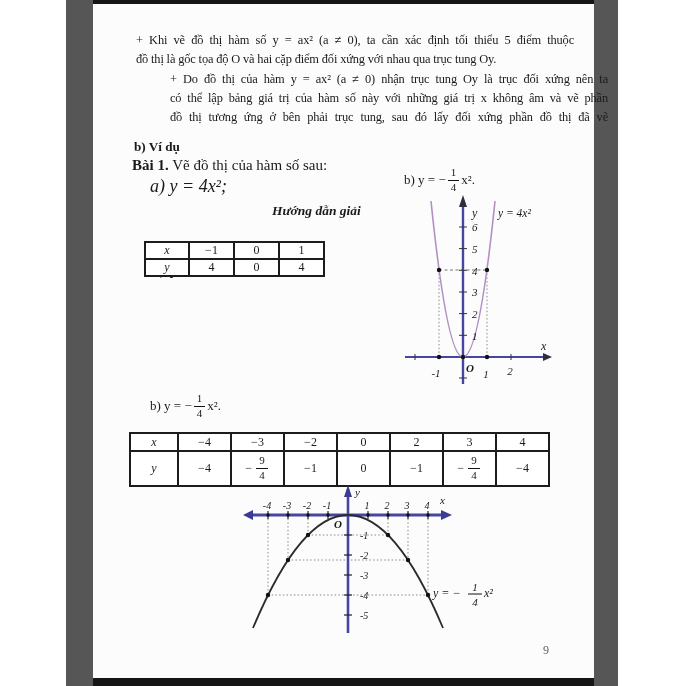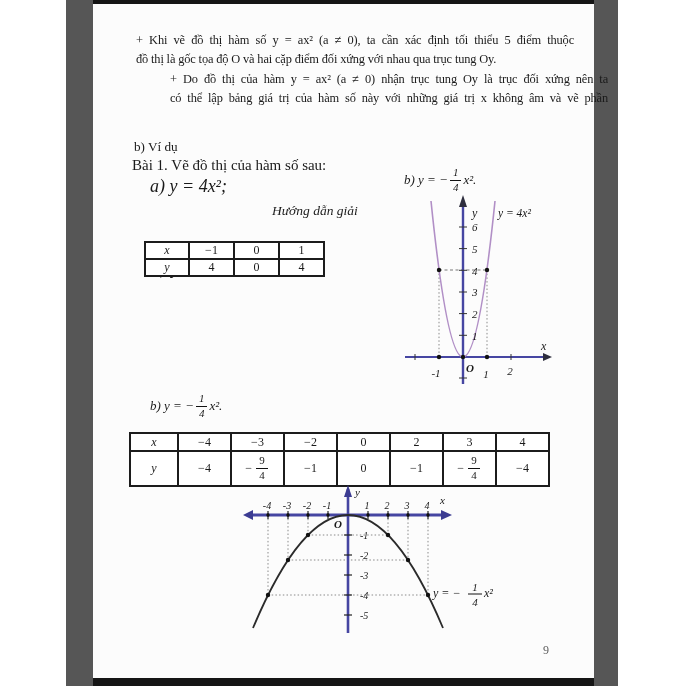--- a/index.html
+++ b/index.html
@@ -13,24 +13,24 @@
     background:#fcfcfc; box-sizing:border-box;
     border-top:4px solid #151515; border-bottom:8px solid #151515;
   }
   .strip { position:absolute; top:0; bottom:0; background:#565656; }
   .strip-left  { left:66px;  width:27px; }
   .strip-right { left:594px; width:24px; }
   .abs { position:absolute; }
   .par { width:438px; font-size:12.4px; line-height:19px; letter-spacing:-0.15px; }
   .ln  { height:19px; overflow:hidden; text-align:justify; }
   .jln { text-align-last:justify; }
-  .bold { font-weight:normal; }
+  .bold { font-weight:bold; }
   .ital { font-style:italic; }
   .eq { font-size:18px; font-style:italic; white-space:nowrap; }
-  .eqfrac { display:flex; align-items:center; font-size:13px; font-style:italic; white-space:nowrap; }
+  .eqfrac { display:flex; align-items:center; font-size:13px; white-space:nowrap; }
   .frac { display:inline-flex; flex-direction:column; align-items:center; line-height:1.05; font-size:11px; margin:0 2px; }
   .frac .fnum { border-bottom:1px solid #111; padding:0 3px 1px 3px; }
   .frac .fden { padding-top:1px; }
   table.tbl { border-collapse:collapse; table-layout:fixed; font-size:12px; text-align:center; background:#fff; }
   table.tbl td { border:2px solid #1c1c1c; padding:0; vertical-align:middle; }
   .fcell { display:inline-flex; align-items:center; gap:2px; }
   svg text { font-family:"Liberation Serif","DejaVu Serif",serif; font-style:italic; fill:#1a1a1a; }
   .pagenum { font-size:12px; color:#5f5f5f; }
 </style>
 </head>
@@ -41,20 +41,21 @@
   <div class="strip strip-left"></div>
   <div class="strip strip-right"></div>
 
   <div class="abs par" style="left:136px; top:31px;">
     <div class="ln jln">+ Khi vẽ đồ thị hàm số y = ax² (a ≠ 0), ta cần xác định tối thiểu 5 điểm thuộc</div>
     <div class="ln">đồ thị là gốc tọa độ O và hai cặp điểm đối xứng với nhau qua trục tung Oy.</div>
   </div>
   <div class="abs par" style="left:136px; top:70px;margin-left:34px;">
     <div class="ln jln">+ Do đồ thị của hàm y = ax² (a ≠ 0) nhận trục tung Oy là trục đối xứng nên ta</div>
     <div class="ln jln">có thể lập bảng giá trị của hàm số này với những giá trị x không âm và vẽ phần</div>
+    <div class="ln jln">đồ thị tương ứng ở bên phải trục tung, sau đó lấy đối xứng phần đồ thị đã vẽ</div>
   </div>
 
   <div class="abs bold" style="left:134px; top:139px; font-size:13.2px;">b) Ví dụ</div>
   <div class="abs" style="left:132px; top:157px; font-size:15px;">
     <span class="bold">Bài 1.</span><span> Vẽ đồ thị của hàm số sau:</span>
   </div>
 
   <div class="abs eq" style="left:150px; top:176px;">a) y = 4x²;</div>
   <div class="abs eqfrac" style="left:404px; top:167px;">
     <span>b) y = −</span>

